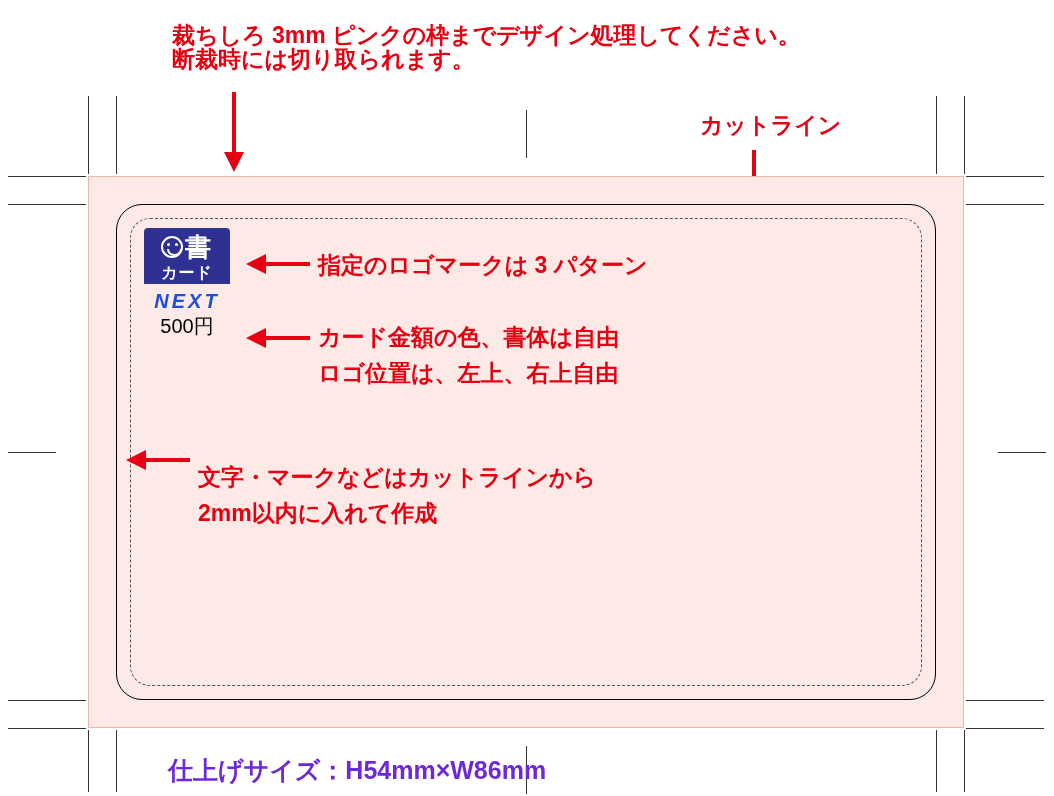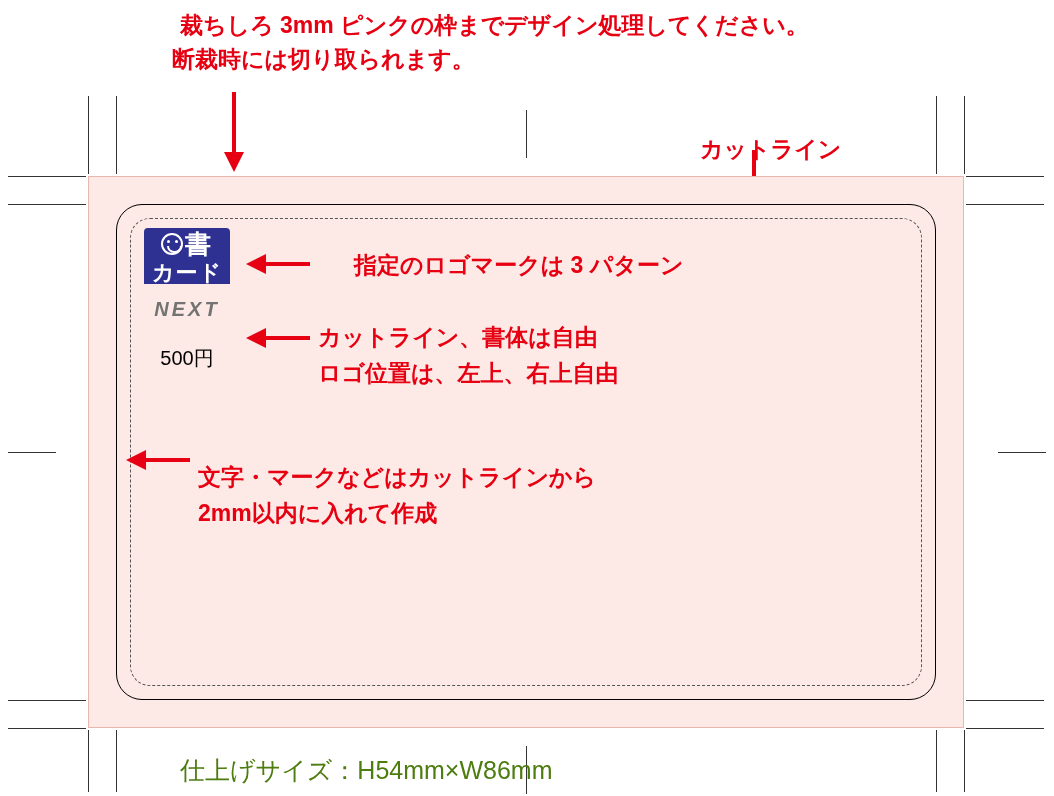--- a/index.html
+++ b/index.html
@@ -76,55 +76,55 @@
     position:relative;
   }
   .logo-row1 .smile::before{
     content:""; position:absolute; left:4px; top:5px; width:3px;height:3px;background:#fff;border-radius:50%;
     box-shadow: 8px 0 0 #fff;
   }
   .logo-row1 .smile::after{
     content:""; position:absolute; left:4px; top:11px; width:11px;height:5px;
     border:2px solid #fff; border-top:none; border-radius:0 0 10px 10px;
   }
-  .logo-row2 { font-size: 22px; letter-spacing: 1px; margin-top:5px;}
+  .logo-row2 { font-size: 16px; letter-spacing: 1px; margin-top:5px;}
   .logo-next {
-    color:#737373;
+    color:#1d4ed8;
     font-weight:900;
     font-size:20px;
     letter-spacing:3px;
-    margin-top:14px;
+    margin-top:6px;
     font-style: italic;
   }
   .logo-amount{
     color:#000;
     font-size:20px;
-    margin-top:24px;
+    margin-top:0;
     font-weight:400;
   }
   
   .mark { position:absolute; background:#333; }
   .mark.h { height:1px; }
   .mark.v { width:1px; }
   .footer-size{
     position:absolute;
-    left:180px;
+    left:168px;
     top:754px;
-    color:#4d7c0f;
+    color:#6d28d9;
     font-size:25px;
-    font-weight:400;
+    font-weight:700;
   }
 </style>
 </head>
 <body>
 
-<div class="annot" style="left:172px; top:8px;margin-left:8px;">裁ちしろ 3mm ピンクの枠までデザイン処理してください。</div>
+<div class="annot" style="left:172px; top:18px;">裁ちしろ 3mm ピンクの枠までデザイン処理してください。</div>
 <div class="annot" style="left:172px; top:42px;">断裁時には切り取られます。</div>
 
-<div class="annot" style="left:700px; top:132px;text-align:right;">カットライン</div>
+<div class="annot" style="left:700px; top:108px;text-align:right;">カットライン</div>
 
 <svg style="position:absolute; left:222px; top:92px;" width="24" height="82">
   <line x1="12" y1="0" x2="12" y2="64" stroke="#e60012" stroke-width="4"></line>
   <polygon points="2,60 22,60 12,80" fill="#e60012"></polygon>
 </svg>
 
 <svg style="position:absolute; left:742px; top:150px;" width="24" height="56">
   <line x1="12" y1="0" x2="12" y2="38" stroke="#e60012" stroke-width="4"></line>
   <polygon points="2,34 22,34 12,54" fill="#e60012"></polygon>
 </svg>
@@ -169,27 +169,27 @@
     <div class="logo-row2">カード</div>
   </div>
   <div class="logo-next">NEXT</div>
   <div class="logo-amount">500円</div>
 </div>
 
 <svg style="position:absolute; left:244px; top:252px;" width="66" height="24">
   <line x1="66" y1="12" x2="18" y2="12" stroke="#e60012" stroke-width="4"></line>
   <polygon points="22,2 22,22 2,12" fill="#e60012"></polygon>
 </svg>
-<div class="annot" style="left:318px; top:248px;margin-left:36px;">指定のロゴマークは 3 パターン</div>
+<div class="annot" style="left:318px; top:248px;">指定のロゴマークは 3 パターン</div>
 
 <svg style="position:absolute; left:244px; top:326px;" width="66" height="24">
   <line x1="66" y1="12" x2="18" y2="12" stroke="#e60012" stroke-width="4"></line>
   <polygon points="22,2 22,22 2,12" fill="#e60012"></polygon>
 </svg>
-<div class="annot" style="left:318px; top:320px;">カットライン、書体は自由</div>
+<div class="annot" style="left:318px; top:320px;">カード金額の色、書体は自由</div>
 <div class="annot" style="left:318px; top:356px;text-align:center;">ロゴ位置は、左上、右上自由</div>
 
 <svg style="position:absolute; left:124px; top:448px;" width="66" height="24">
   <line x1="66" y1="12" x2="18" y2="12" stroke="#e60012" stroke-width="4"></line>
   <polygon points="22,2 22,22 2,12" fill="#e60012"></polygon>
 </svg>
 <div class="annot" style="left:198px; top:460px;">文字・マークなどはカットラインから</div>
 <div class="annot" style="left:198px; top:496px;">2mm以内に入れて作成</div>
 
 <div class="footer-size">仕上げサイズ：H54mm×W86mm</div>

